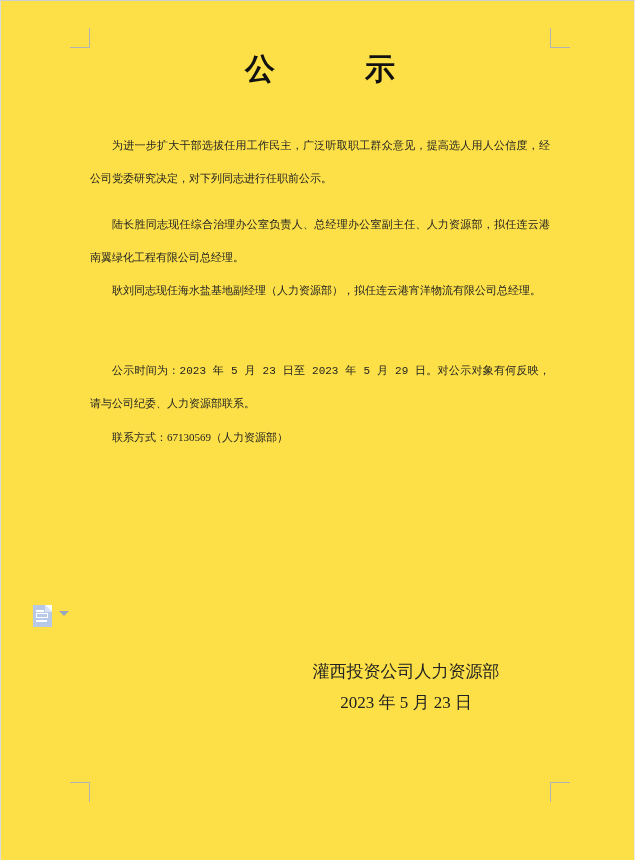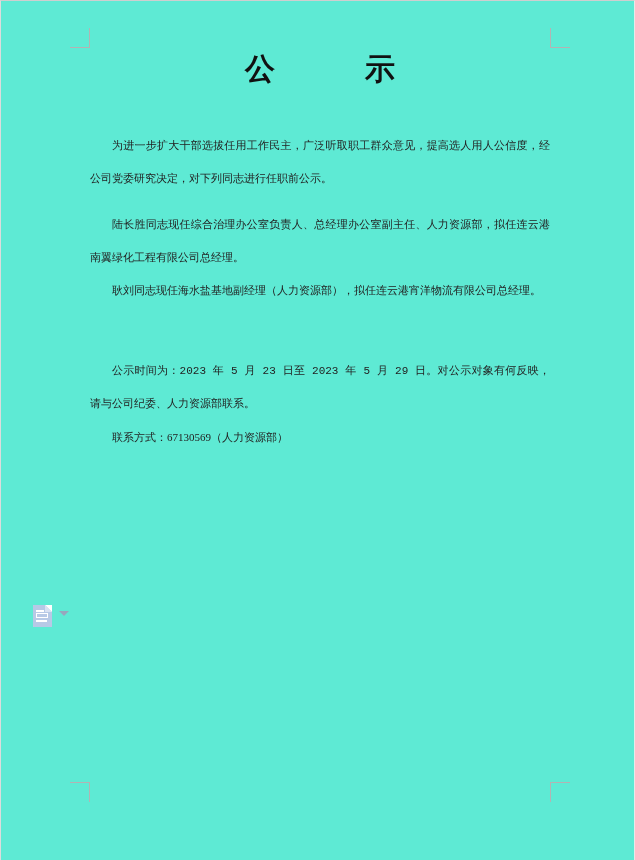--- a/index.html
+++ b/index.html
@@ -5,21 +5,21 @@
   * { margin: 0; padding: 0; box-sizing: border-box; }
   html, body { background: #ffffff; }
   body {
     width: 635px; height: 860px;
     font-family: "Liberation Serif", "DejaVu Serif", serif;
     overflow: hidden;
   }
   .page {
     position: relative;
     width: 635px; height: 860px;
-    background: #5eead4;
+    background: #fde047;
     border-top: 1px solid #cfcfcf;
     border-left: 1px solid #dcdcdc;
     border-right: 1px solid #e9e9e9;
   }
   
   .crop { position: absolute; width: 20px; height: 20px; }
   .crop.tl { left: 69px;  top: 27px;  border-right: 1px solid #b3b3b3; border-bottom: 1px solid #b3b3b3; }
   .crop.tr { left: 549px; top: 27px;  border-left: 1px solid #b3b3b3;  border-bottom: 1px solid #b3b3b3; }
   .crop.bl { left: 69px;  top: 781px; border-right: 1px solid #b3b3b3; border-top: 1px solid #b3b3b3; }
   .crop.br { left: 549px; top: 781px; border-left: 1px solid #b3b3b3;  border-top: 1px solid #b3b3b3; }
@@ -111,14 +111,18 @@
     <span class="paste-doc">
       <span class="fold"></span>
       <span class="fold-shade"></span>
       <span class="ln ln1"></span>
       <span class="box"></span>
       <span class="ln ln2"></span>
     </span>
     <span class="paste-arrow"></span>
   </div>
 
+  <div class="signature-block">
+    <p>灌西投资公司人力资源部</p>
+    <p>2023 年 5 月 23 日</p>
+  </div>
 
 </div>
 
 </body></html>

